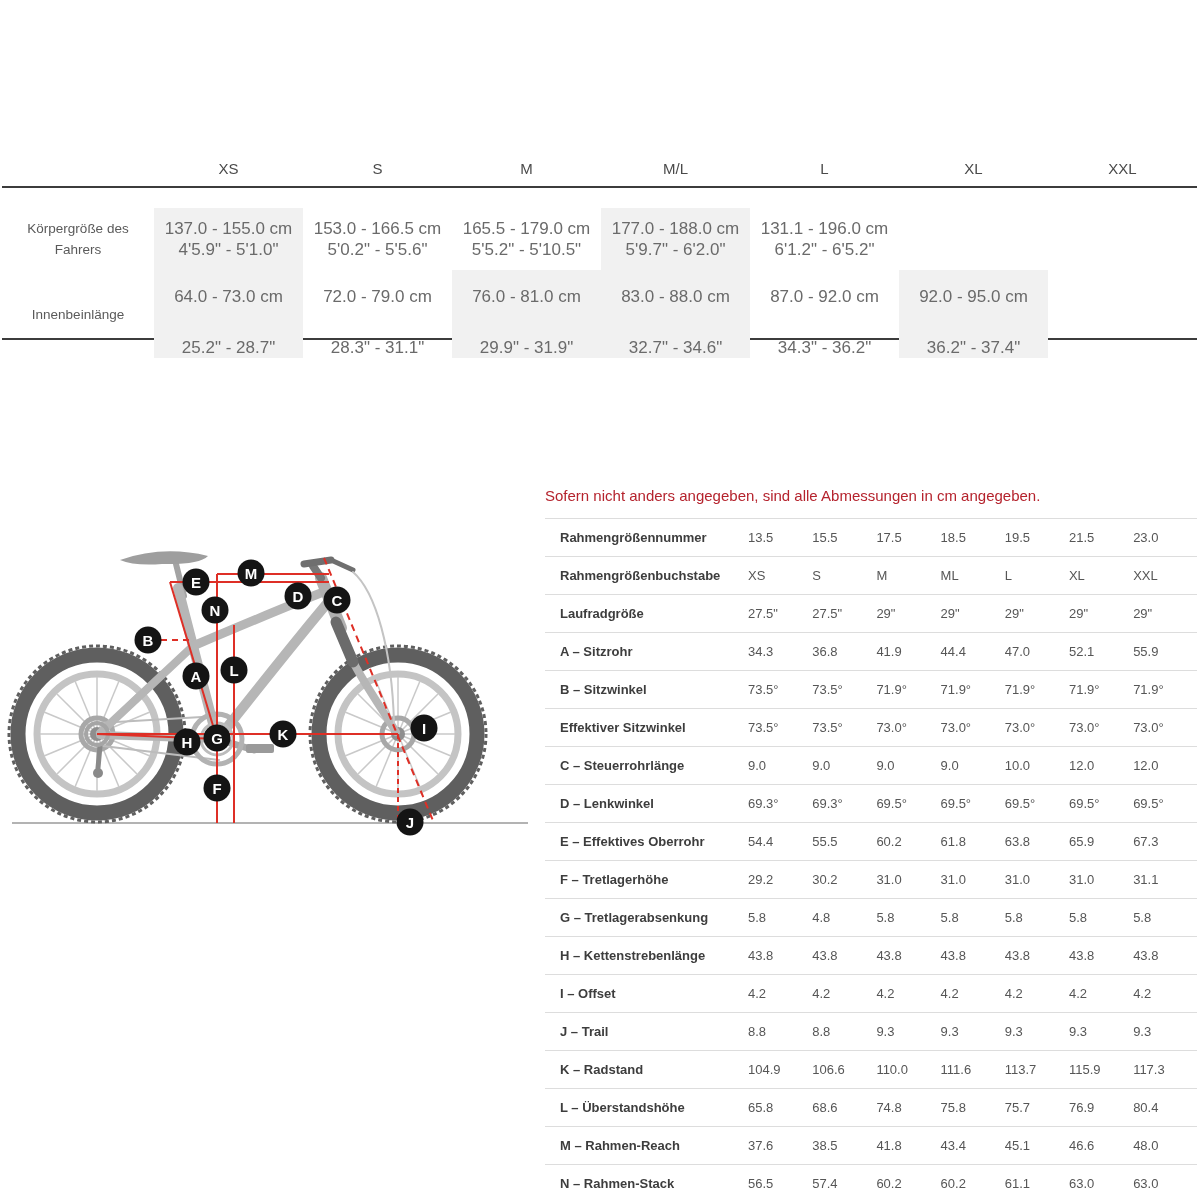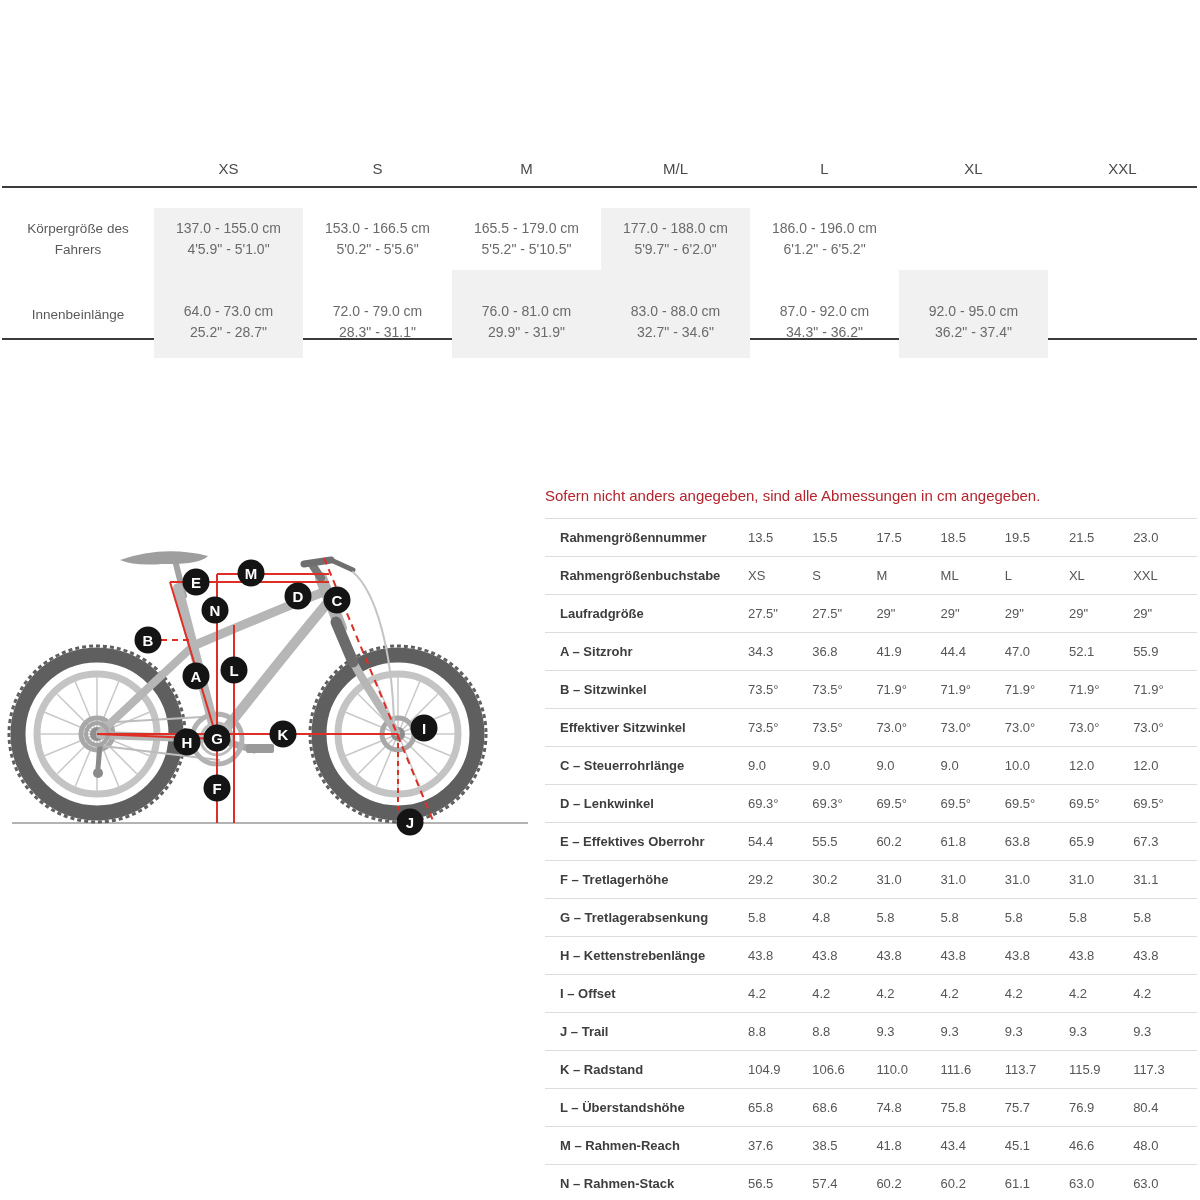--- a/index.html
+++ b/index.html
@@ -26,23 +26,23 @@
   
   .size-table{position:absolute;left:2px;top:150px;width:1195px;}
   .size-head{display:grid;grid-template-columns:152px repeat(7,1fr);height:36px;align-items:center;}
   .size-head .head{color:#4a4a4a;font-size:15px;text-align:center;}
   .size-body{border-top:2px solid var(--rule-dark);border-bottom:2px solid var(--rule-dark);}
   .size-row{display:grid;grid-template-columns:152px repeat(7,1fr);}
   .size-row.r0{height:62px;}
   .size-row.r1{height:88px;}
   .size-row .cell{display:flex;flex-direction:column;justify-content:center;text-align:center;height:100%;margin-top:20px;}
   .size-row .rowlabel{color:var(--txt-mid);font-size:13.5px;line-height:21px;padding:0 14px;}
-  .size-row .val{color:var(--txt-val);font-size:14px;line-height:21px;}
+  .size-row .val{color:var(--txt-val);font-size:17px;line-height:21px;}
   .size-row .shaded{background:var(--shade);}
-  .size-row.r1 .cell{justify-content:center;padding-top:16px;}
+  .size-row.r1 .cell{justify-content:space-between;padding-top:16px;}
   .size-row.r1 .rowlabel{justify-content:center;padding-top:0;}
 
   
   .note{
     position:absolute;left:545px;top:486px;width:650px;
     color:var(--red-note);font-size:15px;line-height:19px;
   }
 
   
   .geo-table{position:absolute;left:545px;top:518px;width:652px;}
@@ -85,21 +85,21 @@
         </div>
         <div class="cell val">
           <div class="line">165.5 - 179.0 cm</div>
           <div class="line">5'5.2" - 5'10.5"</div>
         </div>
         <div class="cell val shaded">
           <div class="line">177.0 - 188.0 cm</div>
           <div class="line">5'9.7" - 6'2.0"</div>
         </div>
         <div class="cell val">
-          <div class="line">186.0 - 196.0 cm</div>
+          <div class="line">131.1 - 196.0 cm</div>
           <div class="line">6'1.2" - 6'5.2"</div>
         </div>
       </div>
       <div class="size-row r1">
         <div class="cell rowlabel">Innenbeinlänge</div>
         <div class="cell val shaded">
           <div class="line">64.0 - 73.0 cm</div>
           <div class="line">25.2" - 28.7"</div>
         </div>
         <div class="cell val">

